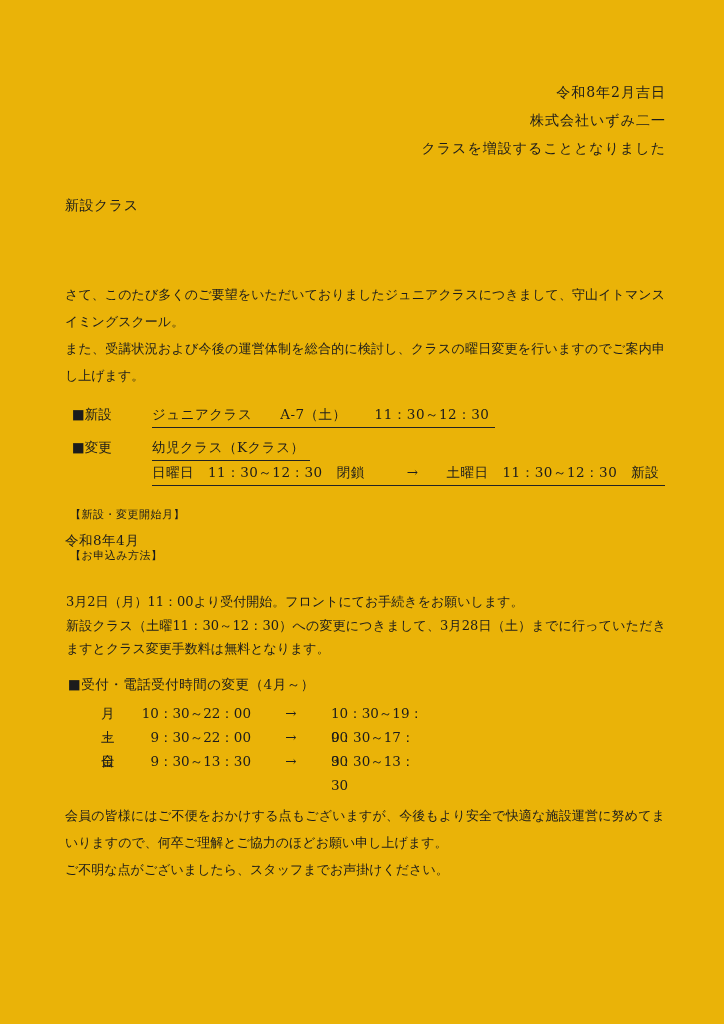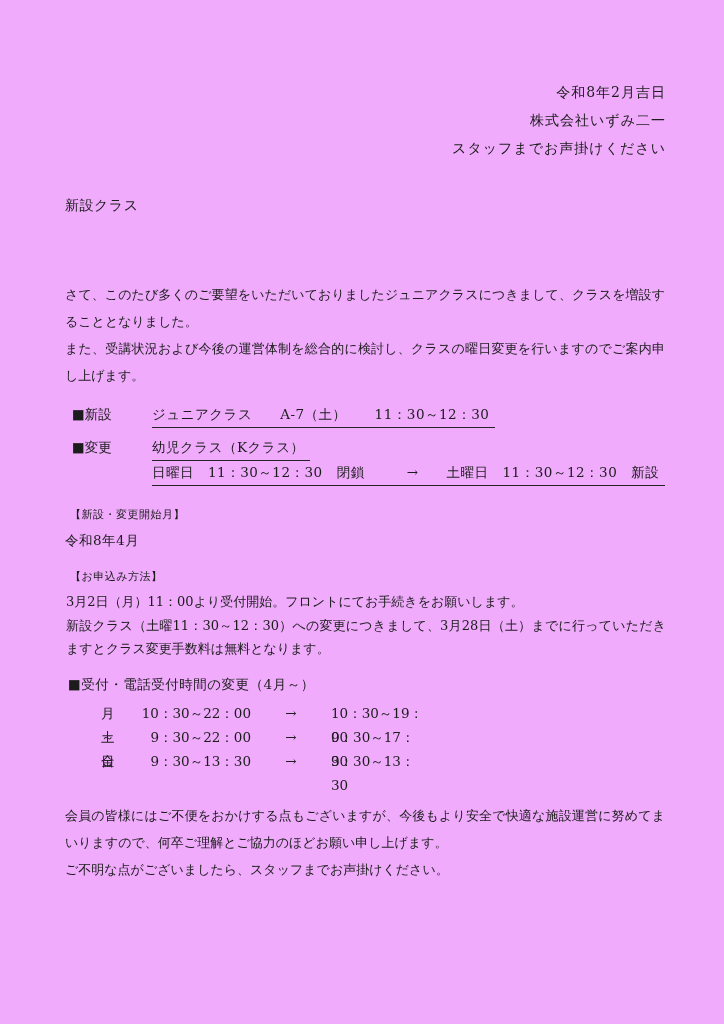--- a/index.html
+++ b/index.html
@@ -4,21 +4,21 @@
 <style>
   html, body {
     margin: 0;
     padding: 0;
     background: #ffffff;
   }
   .page {
     position: relative;
     width: 724px;
     height: 1024px;
-    background: #f0abfc;
+    background: #eab308;
     color: #1c1c1c;
     font-family: "DejaVu Serif", "Liberation Serif", serif;
     font-size: 13px;
     overflow: hidden;
   }
   .abs { position: absolute; }
 
   
   .letter-header {
     top: 78px;
@@ -66,21 +66,21 @@
     display: inline-block;
     border-bottom: 1.6px solid #232323;
     padding: 0 6px 3px 0;
     letter-spacing: 0.5px;
   }
 
   
   .bracket-heading { left: 70px; font-size: 11px; letter-spacing: 0.5px; }
   .start-month-heading { top: 507px; }
   .start-month-value   { top: 532px; left: 65px; font-size: 13.5px; letter-spacing: 0.5px; }
-  .application-heading { top: 569px; }
+  .application-heading { top: 548px; }
 
   .application-body {
     top: 590px;
     left: 66px;
     width: 600px;
     line-height: 23.5px;
     text-align: justify;
   }
 
   
@@ -98,28 +98,28 @@
   .hours-after  { }
 </style>
 </head>
 <body>
 
 <div class="page">
 
   <div class="abs letter-header">
     <div>令和8年2月吉日</div>
     <div>株式会社いずみ二一</div>
-    <div>スタッフまでお声掛けください</div>
+    <div>クラスを増設することとなりました</div>
   </div>
 
   <div class="abs salutation">新設クラス</div>
 
 
   <div class="abs para intro">
-    <div>さて、このたび多くのご要望をいただいておりましたジュニアクラスにつきまして、クラスを増設することとなりました。</div>
+    <div>さて、このたび多くのご要望をいただいておりましたジュニアクラスにつきまして、守山イトマンスイミングスクール。</div>
     <div>また、受講状況および今後の運営体制を総合的に検討し、クラスの曜日変更を行いますのでご案内申し上げます。</div>
   </div>
 
   <div class="abs change-row new-row">
     <span class="row-label">■新設</span><span class="underlined">ジュニアクラス　　A-7（土）　　11：30～12：30</span>
   </div>
 
   <div class="abs change-row chg-row">
     <span class="row-label">■変更</span><span class="underlined">幼児クラス（Kクラス）</span>
   </div>

